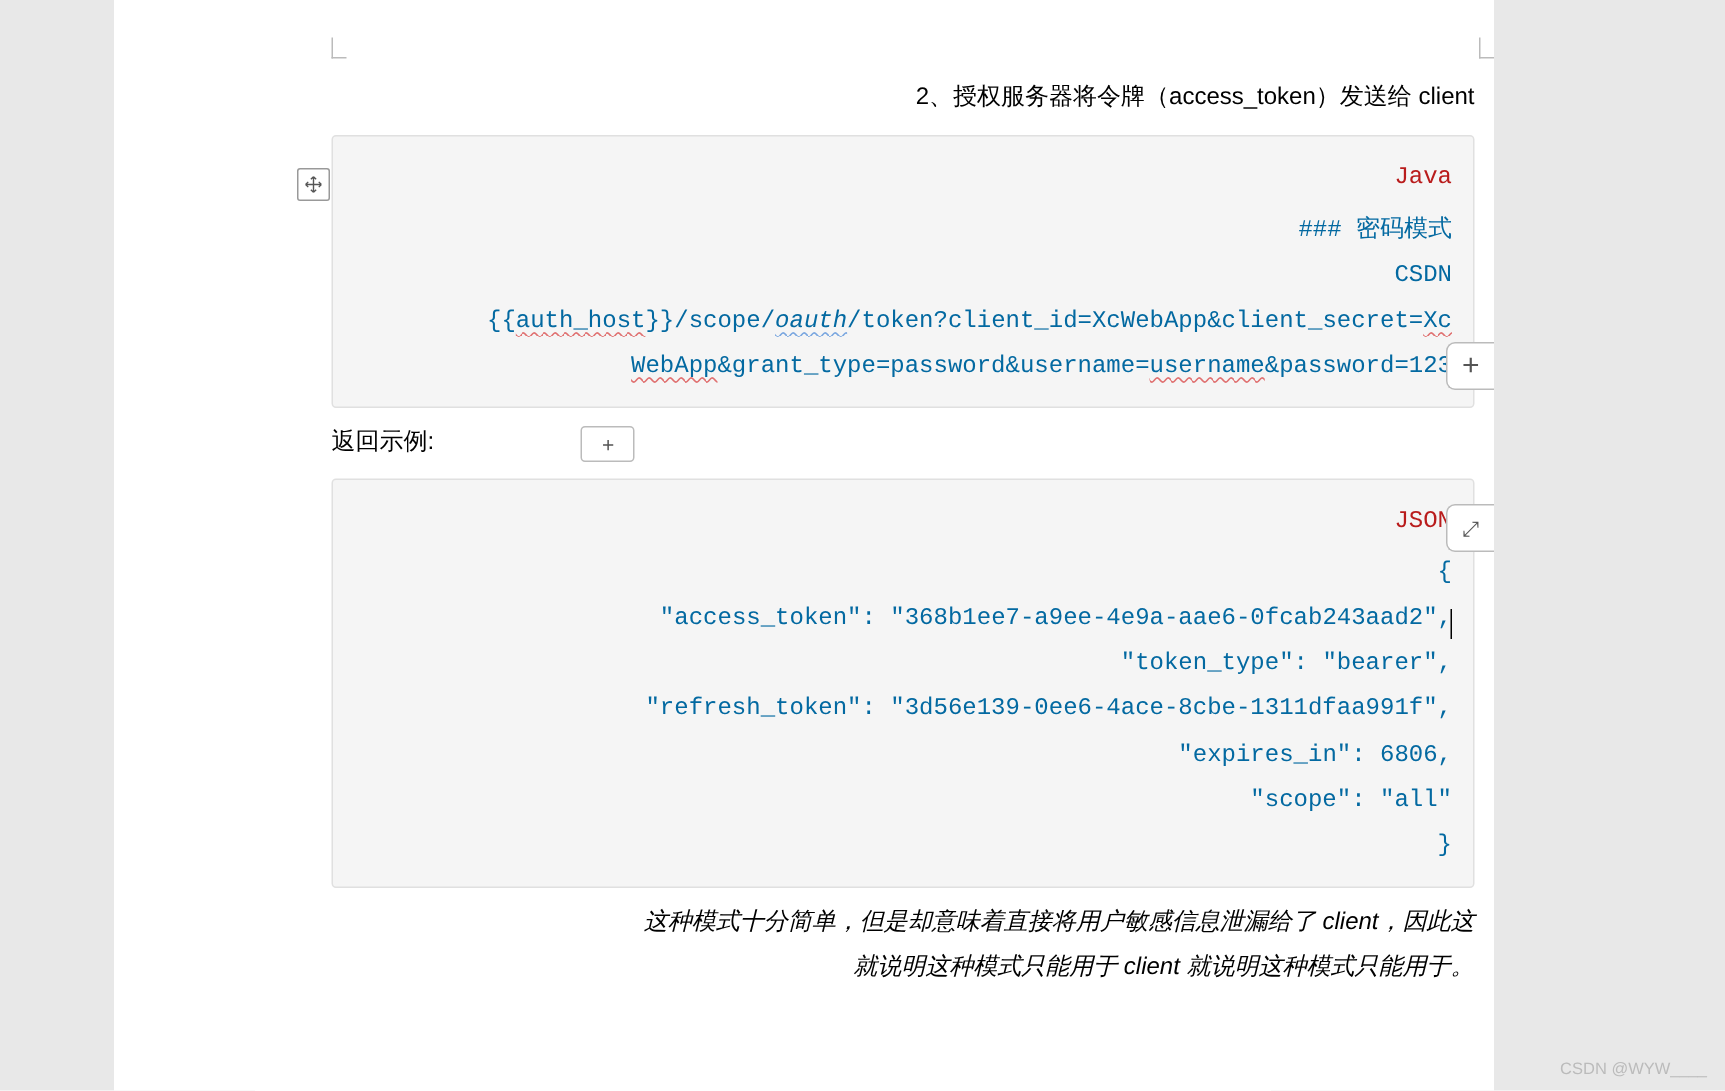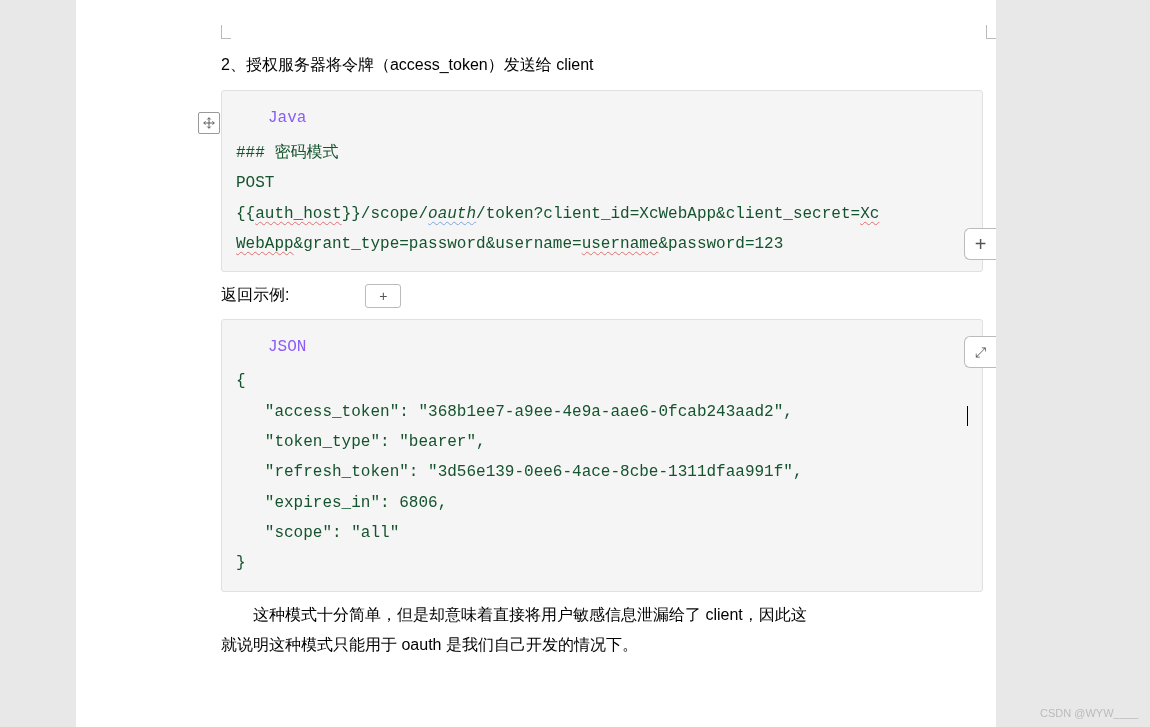--- a/index.html
+++ b/index.html
@@ -34,20 +34,21 @@
       top: 25px;
       right: 0;
       width: 10px;
       height: 14px;
       border-left: 1px solid #bbb;
       border-bottom: 1px solid #bbb;
     }
     .content {
       padding-left: 145px;
       padding-right: 13px;
+      text-align: right;
     }
     .body-text {
       font-size: 16px;
       line-height: 1.9;
       color: #000;
       margin-bottom: 10px;
     }
     .move-handle {
       position: absolute;
       left: 122px;
@@ -68,31 +69,31 @@
       border-radius: 3px;
       padding: 12px 14px;
       margin: 8px 0;
       font-family: Consolas, "Courier New", monospace;
       font-size: 16px;
       line-height: 1.9;
       color: #333;
       word-break: break-all;
     }
     .code-lang {
-      color: #8b5cf6;
+      color: #b91c1c;
       margin-bottom: 4px;
       margin-left: 32px;
     }
-    .code-content { color: #14532d; }
+    .code-content { color: #0369a1; }
     .code-content .u1 { text-decoration: underline wavy #e07070 1px; text-underline-offset: 3px; }
     .code-content .u2 { text-decoration: underline wavy #7aa7e0 1px; text-underline-offset: 3px; font-style: italic; }
     .midrow {
       display: flex;
       align-items: center;
-      gap: 76px;
+      gap: 98px;
       margin: 8px 0;
     }
     .small-btn {
       width: 36px;
       height: 24px;
       border: 1px solid #bbb;
       border-radius: 3px;
       background: #fff;
       display: inline-flex;
       align-items: center;
@@ -118,20 +119,21 @@
       color: #555;
     }
     .expand-btn {
       position: absolute;
       right: 0px;
       top: 336px;
     }
     .link-underline { text-decoration: underline wavy #e07070 1px; text-underline-offset: 3px; }
     .final-para {
       text-indent: 2em;
+      font-style: italic;
     }
     .watermark {
       position: absolute;
       right: 12px;
       bottom: 8px;
       font-size: 11px;
       color: #bbb;
     }
     .cursor-mark {
       display:inline-block;
@@ -157,21 +159,21 @@
     </svg>
   </div>
 
   <div class="content">
     <p class="body-text">2、授权服务器将令牌（access_token）发送给 client</p>
 
     <div class="code-block">
       <div class="code-lang">Java</div>
       <div class="code-content">
         <span>### 密码模式</span><br>
-        <span>POST</span><br>
+        <span>CSDN</span><br>
         <span>{{</span><span class="u1">auth_host</span><span>}}/scope/</span><span class="u2">oauth</span><span>/token?client_id=XcWebApp&amp;client_secret=</span><span class="u1">Xc</span><br><span class="u1">WebApp</span><span>&amp;grant_type=password&amp;username=</span><span class="u1">username</span><span>&amp;password=123</span>
       </div>
     </div>
 
     <div class="midrow">
       <span class="body-text" style="margin:0">返回示例:</span>
       <span class="small-btn">
           <span>+</span>
         </span>
     </div>
@@ -182,21 +184,21 @@
    "access_token": "368b1ee7-a9ee-4e9a-aae6-0fcab243aad2",
    "token_type": "bearer",
    "refresh_token": "3d56e139-0ee6-4ace-8cbe-1311dfaa991f",
    "expires_in": 6806,
    "scope": "all"
 }</div>
     </div>
 
     <p class="body-text final-para">
       <span>这种模式十分简单，但是却意味着直接将用户敏感信息泄漏给了 client，因此这</span><br>
-      <span style="margin-left:-2em; display:inline-block;">就说明这种模式只能用于 oauth 是我们自己开发的情况下。</span>
+      <span style="margin-left:-2em; display:inline-block;">就说明这种模式只能用于 client 就说明这种模式只能用于。</span>
     </p>
   </div>
 
   <div class="zoom-btn">
     <span>+</span>
   </div>
   <div class="zoom-btn expand-btn">
     <span style="font-size:14px">⤢</span>
   </div>
 

